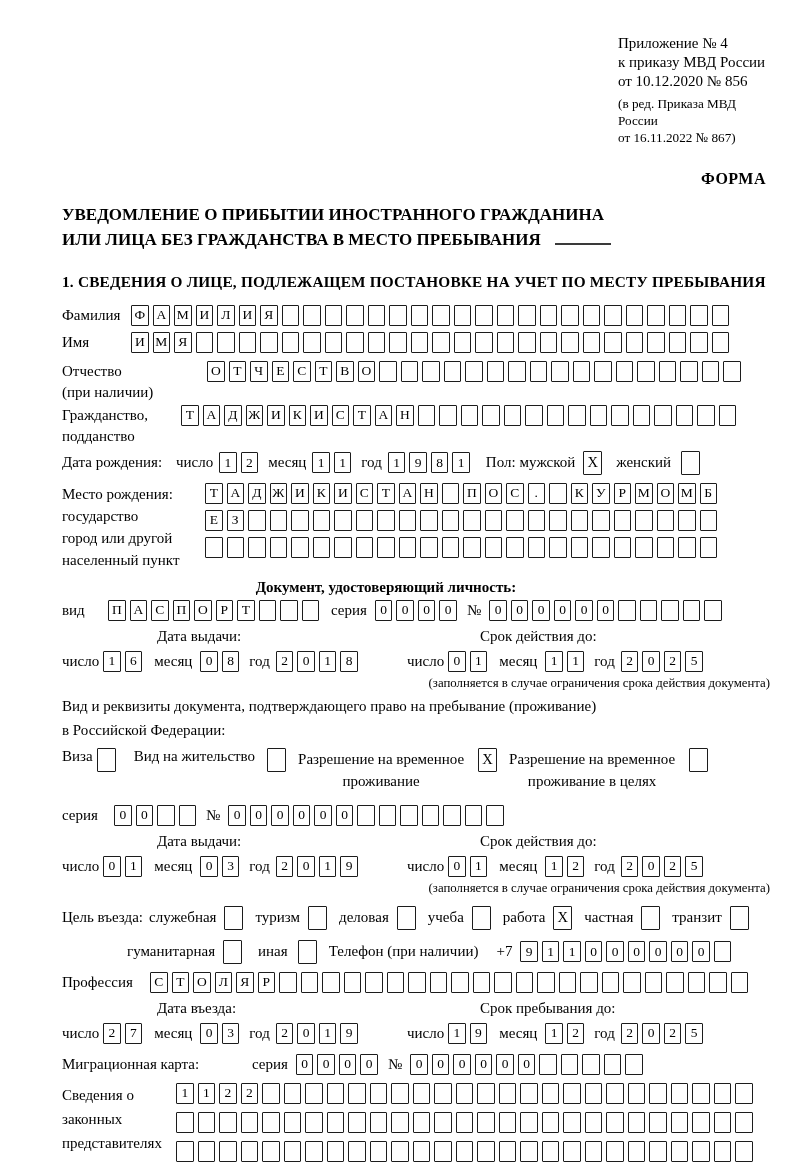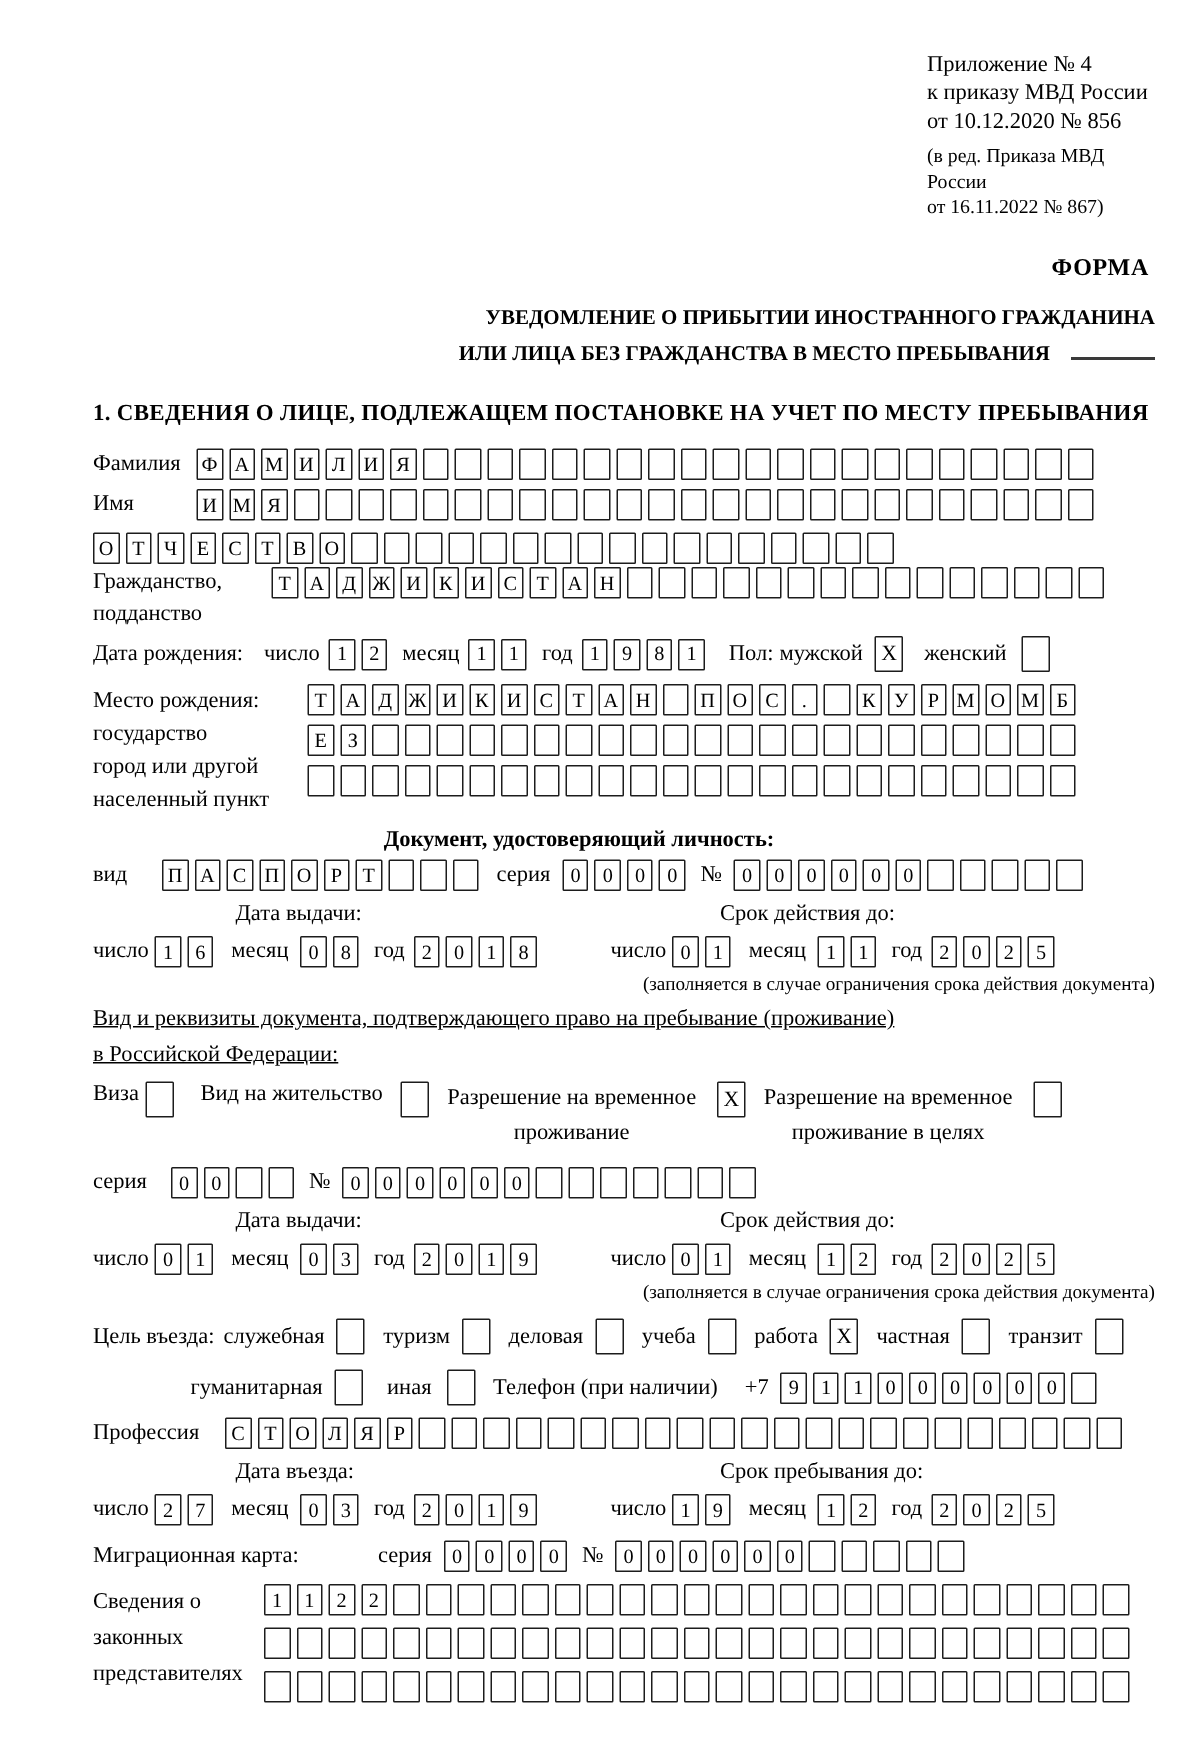--- a/index.html
+++ b/index.html
@@ -6,21 +6,21 @@
   body{width:800px;height:1163px;overflow:hidden;color:#000;
        font-family:"Liberation Serif","DejaVu Serif",serif;font-size:15px;}
   .page{box-sizing:border-box;width:800px;height:1163px;padding:34px 30px 21px 62px;position:relative;}
 
   
   .hdr{margin-left:556px;line-height:1.27;}
   .hdr .small{font-size:13.2px;}
   .hdr .gap{margin-top:5px;}
   .forma{text-align:right;padding-right:4px;font-weight:bold;font-size:16px;margin-top:24px;letter-spacing:.5px;}
 
-  .title{text-align:right;font-weight:bold;font-size:14px;margin-top:15px;line-height:1.45;}
+  .title{text-align:left;font-weight:bold;font-size:17px;margin-top:15px;line-height:1.45;}
   .blank{display:inline-block;width:56px;height:14px;border-bottom:2.5px solid #3a3a3a;margin-left:14px;}
 
   .sec{font-weight:bold;font-size:15.3px;margin-top:20px;white-space:nowrap;letter-spacing:.2px;}
 
   
   .cells{display:flex;gap:4px;flex:0 0 auto;}
   .cell{flex:0 0 auto;width:15.5px;height:19px;border:1.7px solid #1c1c1c;border-radius:1px;
         display:flex;align-items:center;justify-content:center;font-size:13.5px;line-height:1;}
   .cbox{width:17px;height:22px;font-size:14.5px;}
 
@@ -43,21 +43,21 @@
 
   
   .dh{position:relative;height:20px;margin-top:7px;}
   .dh-l{position:absolute;left:95px;}
   .dh-r{position:absolute;left:418px;}
   .drow{display:flex;align-items:center;margin-top:3px;}
   .dleft{display:flex;align-items:center;width:345px;flex:0 0 auto;}
   .dright{display:flex;align-items:center;}
   .note-r{text-align:right;font-size:12.8px;margin-top:4px;}
 
-  .para{margin-top:7px;text-decoration:underline;}
+  .para{margin-top:7px;}
   .permits{display:flex;align-items:flex-start;margin-top:9px;}
   .pgroup{display:flex;align-items:flex-start;}
   .plines{text-align:center;line-height:1.5;flex:0 0 auto;}
 
   .purpose{display:flex;align-items:center;margin-top:10px;}
   .rep{display:flex;align-items:flex-start;margin-top:8px;}
   .replbl{flex:0 0 auto;width:114px;line-height:24px;}
   .repright{flex:1;}
   .rep .stack{gap:8px;}
 </style>
@@ -145,20 +145,24 @@
         <span class="cell"></span>
         <span class="cell"></span>
         <span class="cell"></span>
         <span class="cell"></span>
         <span class="cell"></span>
         <span class="cell"></span>
       </span>
   </div>
 
   <div class="rowtop mt8">
+    <div class="lblcol w145">
+      <div>Отчество</div>
+      <div>(при наличии)</div>
+    </div>
     <span class="cells">
         <span class="cell">О</span>
         <span class="cell">Т</span>
         <span class="cell">Ч</span>
         <span class="cell">Е</span>
         <span class="cell">С</span>
         <span class="cell">Т</span>
         <span class="cell">В</span>
         <span class="cell">О</span>
         <span class="cell"></span>

